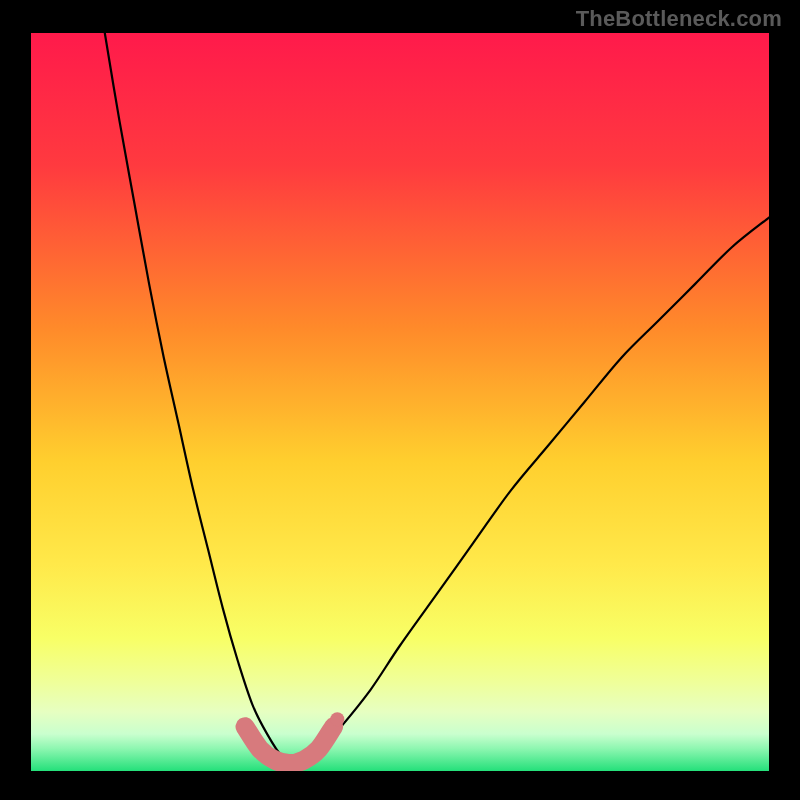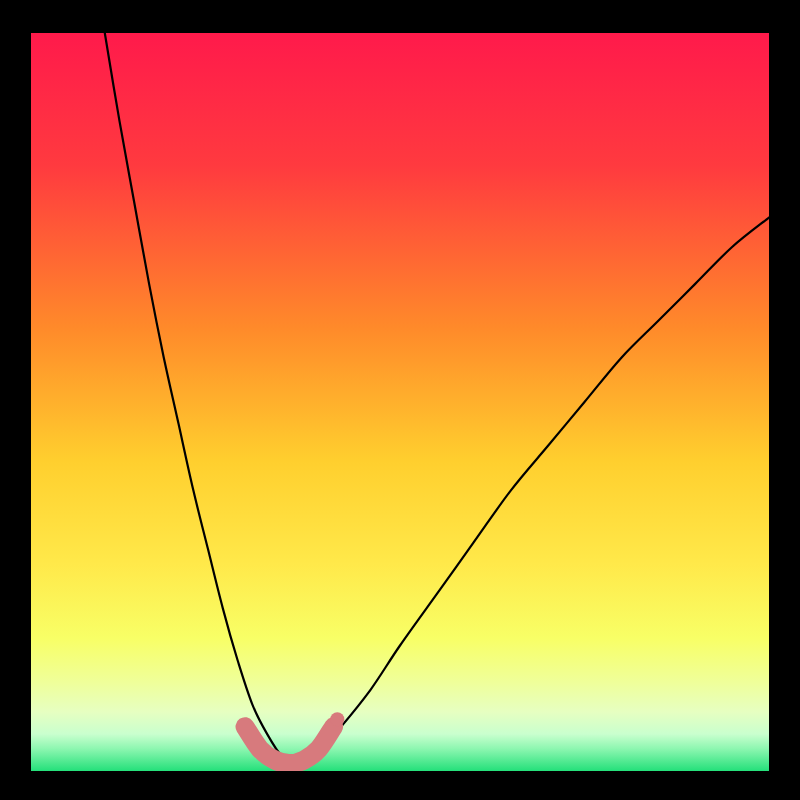--- a/index.html
+++ b/index.html
@@ -35,20 +35,21 @@
     font-size: 22px;
     font-weight: 600;
     letter-spacing: 0.2px;
     font-family: Arial, Helvetica, sans-serif;
   }
 </style>
 </head>
 <body>
 
 <div class="frame">
+  <div class="watermark">TheBottleneck.com</div>
 
   <svg class="plot-area" width="738" height="738" viewBox="0 0 738 738">
     <defs>
       <linearGradient id="bg-grad" x1="0" y1="0" x2="0" y2="1">
         <stop offset="0%" stop-color="#ff1a4b"></stop>
         <stop offset="18%" stop-color="#ff3a3f"></stop>
         <stop offset="40%" stop-color="#ff8a2a"></stop>
         <stop offset="58%" stop-color="#ffcf2e"></stop>
         <stop offset="72%" stop-color="#ffe94a"></stop>
         <stop offset="82%" stop-color="#f8ff66"></stop>

